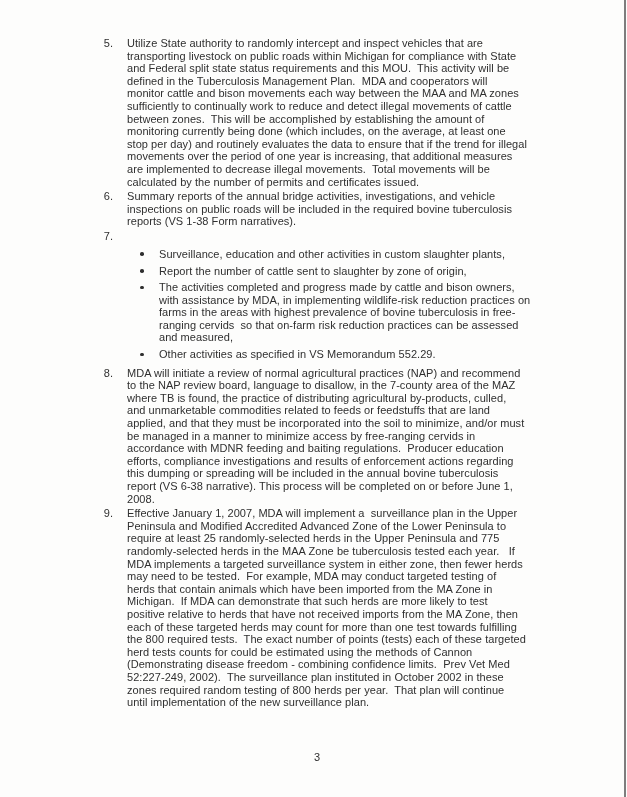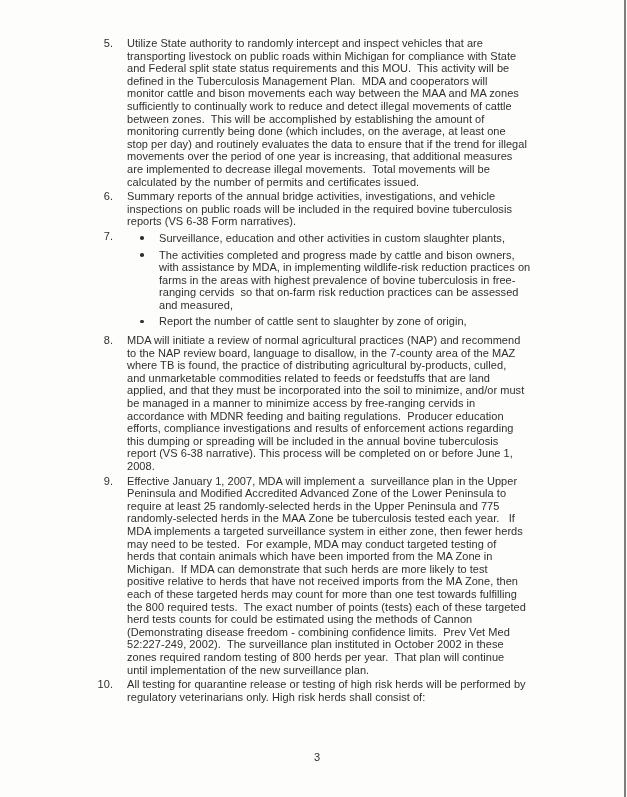--- a/index.html
+++ b/index.html
@@ -52,21 +52,21 @@
   }
   .item-body {
     flex: 1 1 auto;
     min-width: 0;
   }
   .item-text {
     white-space: pre;
     margin-left: 10px;
   }
   .bullet-list {
-    margin-top: 2px;
+    margin-top: 18px;
   }
   .bullet-row {
     display: flex;
     align-items: flex-start;
     margin-bottom: 4px;
   }
   .bullet-marker-cell {
     flex: 0 0 19px;
     margin-left: 23px;
     padding-top: 4.5px;
@@ -112,49 +112,55 @@
 are implemented to decrease illegal movements.  Total movements will be
 calculated by the number of permits and certificates issued.</div>
       </div>
     </div>
 
     <div class="list-item">
       <div class="item-number">6.</div>
       <div class="item-body">
         <div class="item-text">Summary reports of the annual bridge activities, investigations, and vehicle
 inspections on public roads will be included in the required bovine tuberculosis
-reports (VS 6-38 Form narratives).</div>
+reports (VS 1-38 Form narratives).</div>
       </div>
     </div>
 
     <div class="list-item">
       <div class="item-number">7.</div>
       <div class="item-body">
         <div class="bullet-list">
           <div class="bullet-row">
             <div class="bullet-marker-cell">
                 <div class="bullet-dot"></div>
               </div>
             <div class="bullet-text">Surveillance, education and other activities in custom slaughter plants,</div>
+          </div>
+          <div class="bullet-row">
+            <div class="bullet-marker-cell">
+                <div class="bullet-dot"></div>
+              </div>
+            <div class="bullet-text">Report the number of cattle sent to slaughter by zone of origin,</div>
           </div>
           <div class="bullet-row">
             <div class="bullet-marker-cell">
                 <div class="bullet-dot"></div>
               </div>
             <div class="bullet-text">The activities completed and progress made by cattle and bison owners,
 with assistance by MDA, in implementing wildlife-risk reduction practices on
 farms in the areas with highest prevalence of bovine tuberculosis in free-
 ranging cervids  so that on-farm risk reduction practices can be assessed
 and measured,</div>
           </div>
           <div class="bullet-row">
             <div class="bullet-marker-cell">
                 <div class="bullet-dot"></div>
               </div>
-            <div class="bullet-text">Report the number of cattle sent to slaughter by zone of origin,</div>
+            <div class="bullet-text">Other activities as specified in VS Memorandum 552.29.</div>
           </div>
         </div>
       </div>
     </div>
 
     <div class="list-item">
       <div class="item-number">8.</div>
       <div class="item-body">
         <div class="item-text">MDA will initiate a review of normal agricultural practices (NAP) and recommend
 to the NAP review board, language to disallow, in the 7-county area of the MAZ
@@ -185,26 +191,19 @@
 each of these targeted herds may count for more than one test towards fulfilling
 the 800 required tests.  The exact number of points (tests) each of these targeted
 herd tests counts for could be estimated using the methods of Cannon
 (Demonstrating disease freedom - combining confidence limits.  Prev Vet Med
 52:227-249, 2002).  The surveillance plan instituted in October 2002 in these
 zones required random testing of 800 herds per year.  That plan will continue
 until implementation of the new surveillance plan.</div>
       </div>
     </div>
 
-    <div class="list-item">
-      <div class="item-number">10.</div>
-      <div class="item-body">
-        <div class="item-text">All testing for quarantine release or testing of high risk herds will be performed by
-regulatory veterinarians only. High risk herds shall consist of:</div>
-      </div>
-    </div>
 
   </div>
 
   <div class="page-number">3</div>
 
   <div class="scan-edge-right"></div>
 </div>
 
 </body></html>

